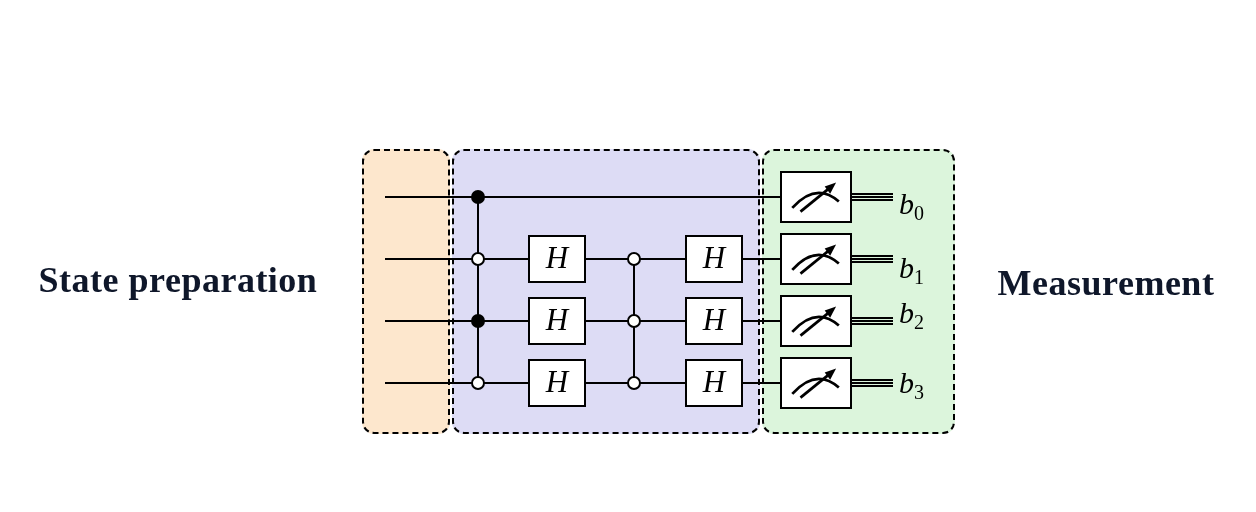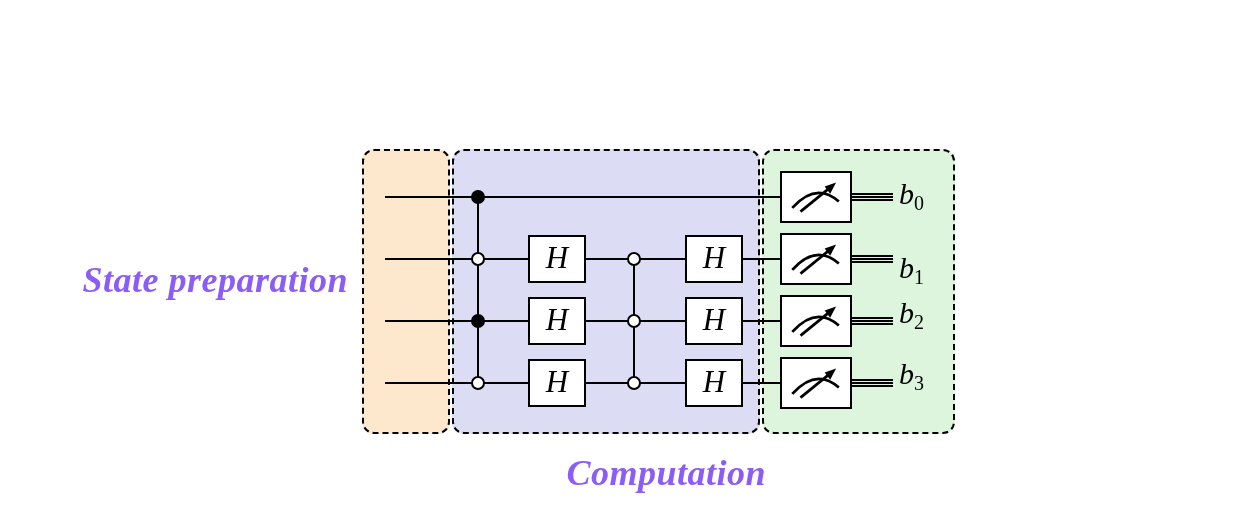--- a/index.html
+++ b/index.html
@@ -8,22 +8,22 @@
     font-family:"Liberation Serif","DejaVu Serif",serif;
   }
   .region{
     position:absolute;box-sizing:border-box;
     border:2.5px dashed #000;border-radius:12px;
   }
   .region-state{left:362px;top:149px;width:88px;height:285px;}
   .region-comp{left:452px;top:149px;width:308px;height:285px;}
   .region-meas{left:762px;top:149px;width:193px;height:285px;}
   .big-label{
-    position:absolute;font-weight:bold;font-size:36px;color:#8b5cf6;
-    text-align:right;white-space:nowrap;letter-spacing:0.5px;font-style:italic;
+    position:absolute;font-weight:bold;font-size:36px;color:#0f172a;
+    text-align:center;white-space:nowrap;letter-spacing:0.5px;
   }
   .lbl-state{left:8px;top:259px;width:340px;}
   .lbl-comp{left:446px;top:452px;width:320px;}
   .lbl-meas{left:968px;top:262px;width:276px;}
   .wire{position:absolute;left:385px;width:395px;height:2.4px;background:#000;}
   .vline{position:absolute;width:2.4px;background:#000;}
   .vline-1{left:477px;top:197px;height:187px;}
   .vline-2{left:633px;top:259px;height:125px;}
   .dot{position:absolute;width:14px;height:14px;border-radius:50%;box-sizing:border-box;}
   .dot-filled{background:#000;}
@@ -126,21 +126,21 @@
       <line x1="16" y1="39" x2="48" y2="13" stroke="#000" stroke-width="3"></line>
       <polygon points="55,7 48.5,19.5 42.5,11.5" fill="#000"></polygon>
     </svg>
   </div>
 
   <div class="cwire" style="top:193px"></div>
   <div class="cwire" style="top:255px"></div>
   <div class="cwire" style="top:317px"></div>
   <div class="cwire" style="top:379px"></div>
 
-  <div class="bit" style="top:176px"><span>b</span><sub>0</sub></div>
+  <div class="bit" style="top:186px"><span>b</span><sub>0</sub></div>
   <div class="bit" style="top:250px"><span>b</span><sub>1</sub></div>
   <div class="bit" style="top:295px"><span>b</span><sub>2</sub></div>
-  <div class="bit" style="top:356px"><span>b</span><sub>3</sub></div>
+  <div class="bit" style="top:365px"><span>b</span><sub>3</sub></div>
 
   <div class="big-label lbl-state">State preparation</div>
-  <div class="big-label lbl-comp">Computation</div>
+  <div class="big-label lbl-meas">Measurement</div>
 
 </div>
 
 </body></html>

